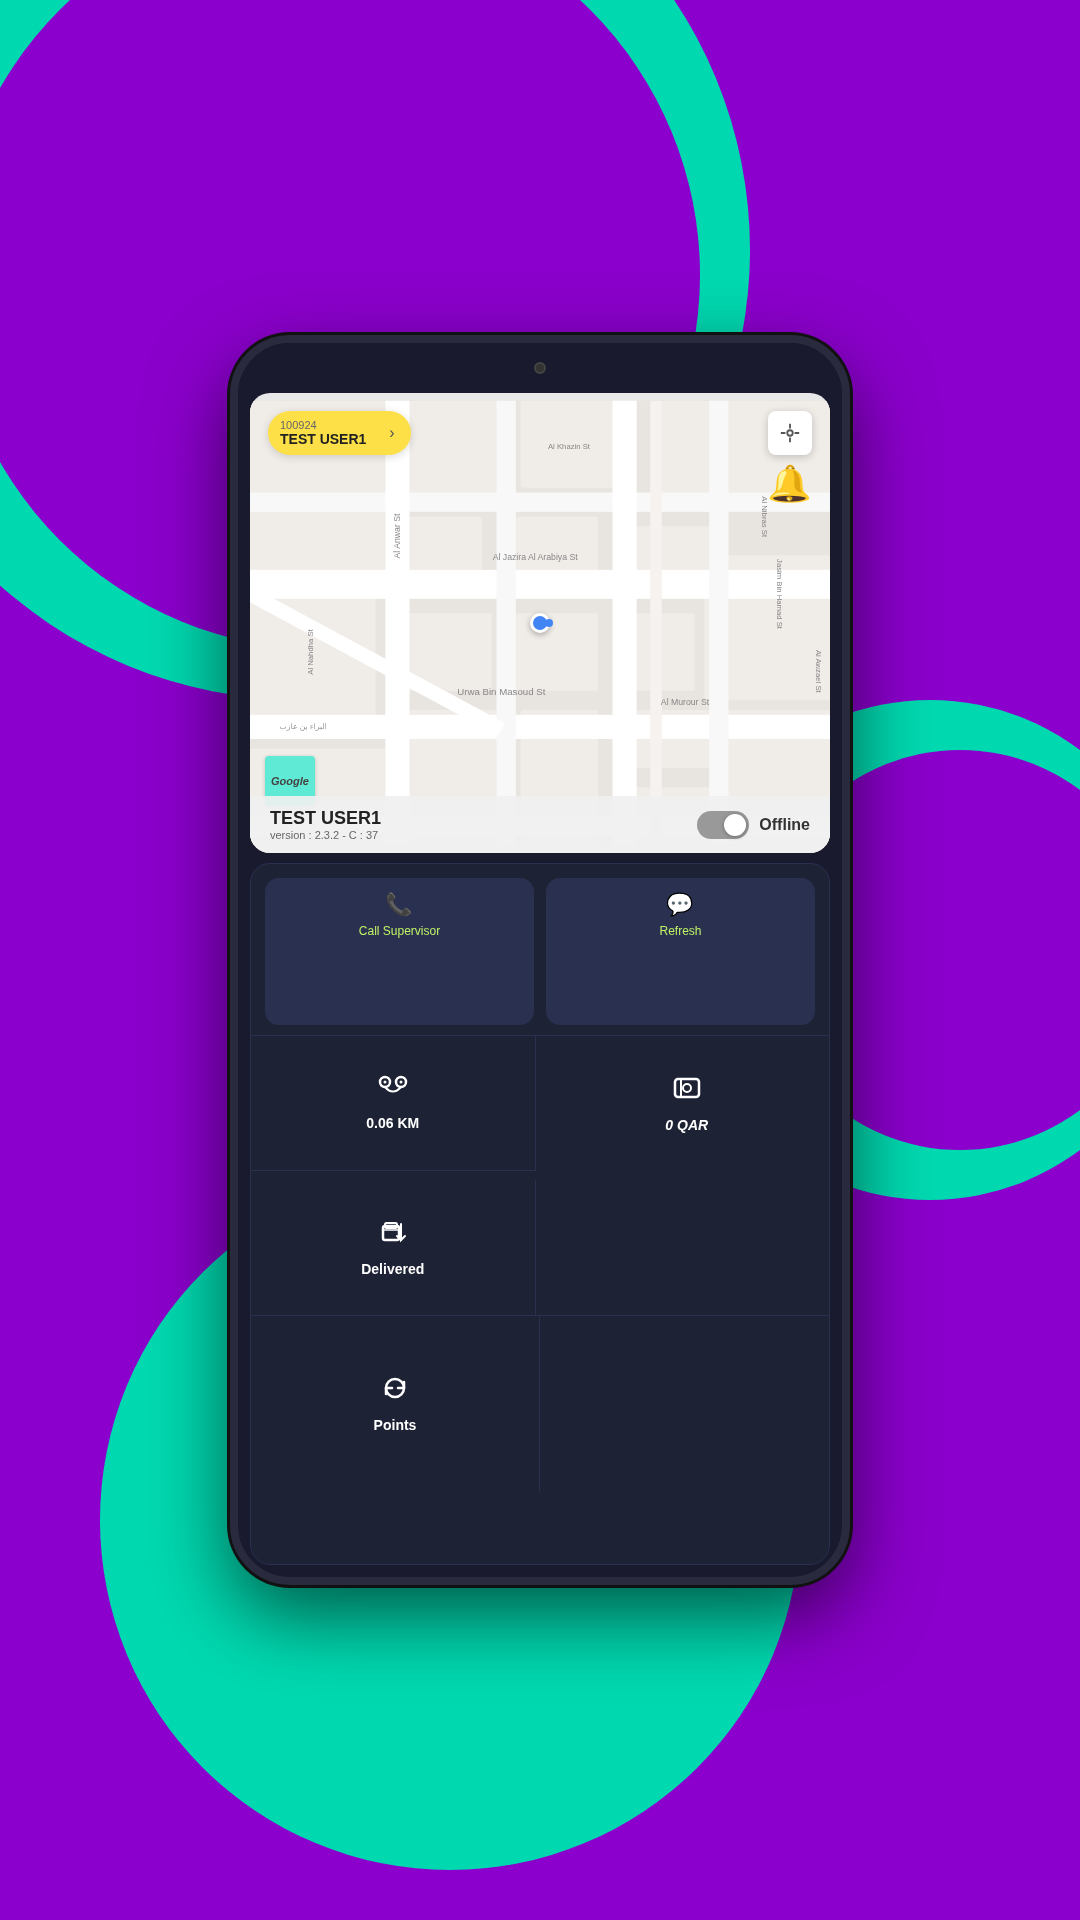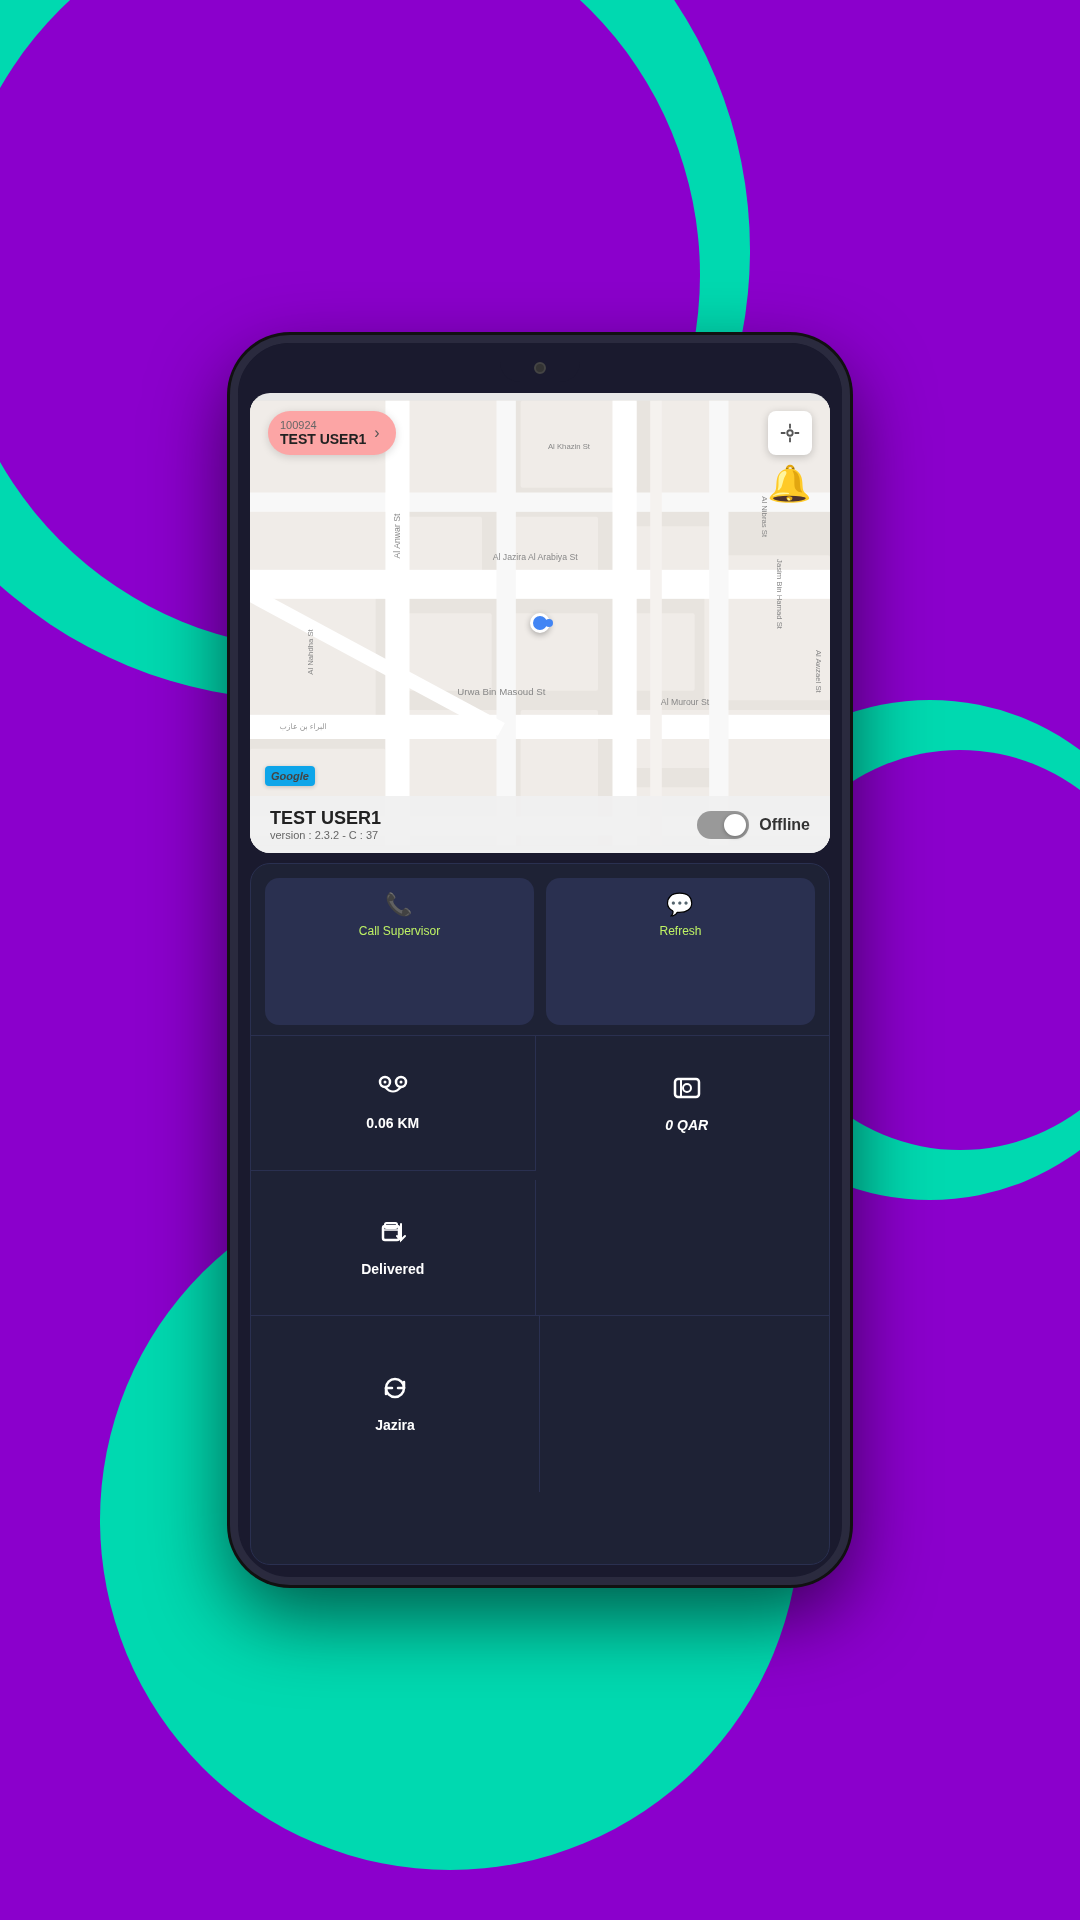--- a/index.html
+++ b/index.html
@@ -125,26 +125,26 @@
       top: 0; left: 0;
       width: 100%;
       height: 100%;
     }
 
     
     .map-user-badge {
       position: absolute;
       top: 18px;
       left: 18px;
-      background: #fca5a5;
+      background: #fde047;
       border-radius: 24px;
       padding: 8px 16px 8px 12px;
       display: flex;
       align-items: center;
-      gap: 8px;
+      gap: 23px;
       box-shadow: 0 2px 8px rgba(0,0,0,0.15);
       cursor: pointer;
       justify-content: space-between;
     }
     .map-user-id {
       font-size: 11px;
       color: #666;
       font-weight: 500;
     }
     .map-user-name {
@@ -247,25 +247,25 @@
       border-radius: 50%;
       box-shadow: 0 1px 4px rgba(0,0,0,0.3);
     }
     .map-offline-label {
       font-size: 16px;
       font-weight: 600;
       color: #333;
     }
     .google-logo {
       position: absolute;
-      bottom: 67px;
+      bottom: 47px;
       left: 15px;
-      background: #0ea5e9;
+      background: #5eead4;
       border-radius: 4px;
-      padding: 4px 6px;
+      padding: 19px 6px;
       font-size: 11px;
       font-style: italic;
       font-weight: 700;
       color: #444;
       box-shadow: 0 1px 4px rgba(0,0,0,0.2);
     }
 
     
     .bottom-panel {
       flex: 1;
@@ -542,19 +542,19 @@
 
       <div class="quick-action-cell">
         <div class="quick-action-icon">
           <svg width="28" height="28" viewBox="0 0 28 28" fill="none">
             <path d="M5 14 A9 9 0 0 1 23 14" stroke="white" stroke-width="2.5" stroke-linecap="round" fill="none"></path>
             <path d="M23 8 L23 14 L17 14" stroke="white" stroke-width="2.5" stroke-linecap="round" stroke-linejoin="round" fill="none"></path>
             <path d="M23 14 A9 9 0 0 1 5 14" stroke="white" stroke-width="2.5" stroke-linecap="round" fill="none"></path>
             <path d="M5 20 L5 14 L11 14" stroke="white" stroke-width="2.5" stroke-linecap="round" stroke-linejoin="round" fill="none"></path>
           </svg>
         </div>
-        <div class="quick-action-label">Jazira</div>
+        <div class="quick-action-label">Points</div>
       </div>
     </div>
 
   </div>
 
 </div>
 
 </body></html>

